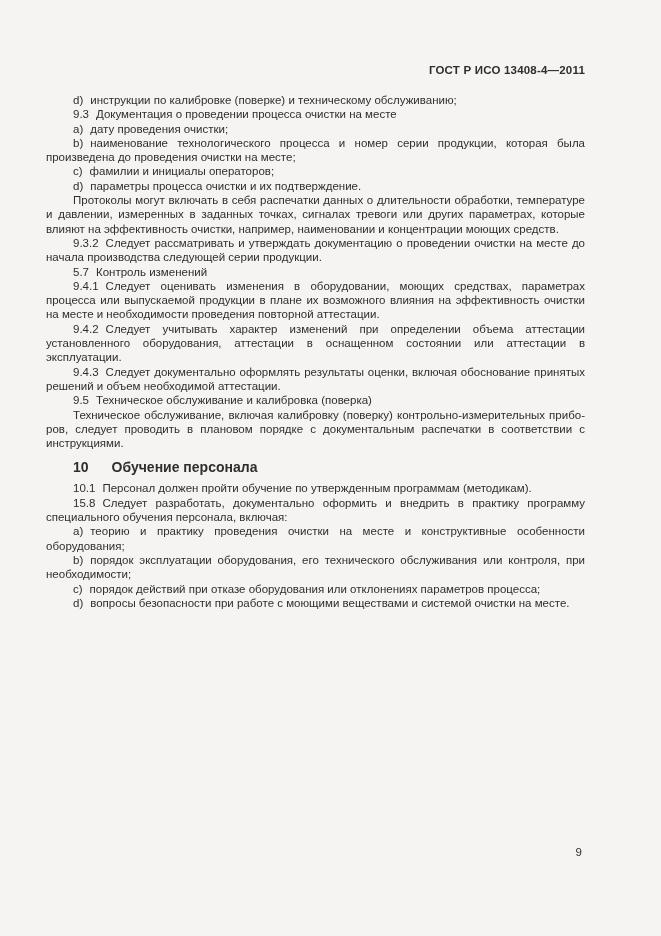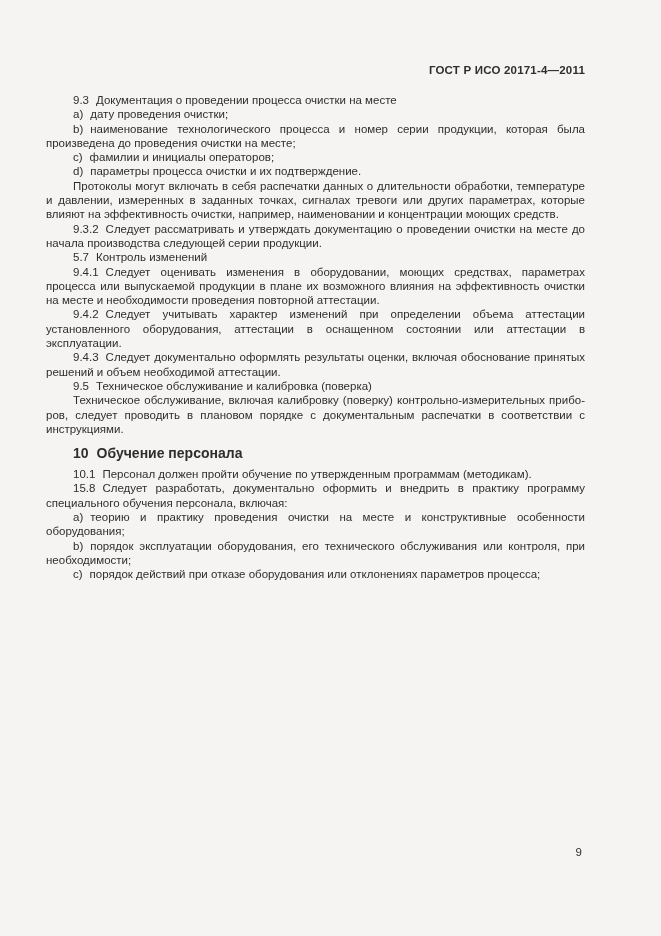--- a/index.html
+++ b/index.html
@@ -42,53 +42,55 @@
     text-align: left;
   }
   .content p.h2 {
     font-weight: bold;
     font-size: 14px;
     line-height: 18px;
     margin: 8px 0 5px 0;
     text-align: left;
   }
   .num { margin-right: 7px; }
-  .h2 .num { margin-right: 8px; text-align: right; }
+  .h2 .num { margin-right: 23px; text-align: right; }
   .page-number {
     position: absolute;
     top: 845px;
     left: 46px;
     width: 536px;
     text-align: right;
     font-size: 11.5px;
     line-height: 14px;
   }
 </style>
 </head>
 <body>
 
 <div class="page">
-  <div class="running-header">ГОСТ Р ИСО 20171-4—2011</div>
+  <div class="running-header">ГОСТ Р ИСО 13408-4—2011</div>
 
   <div class="content" id="content">
+      <p class="item"><span class="num">d)</span>инструкции по калибровке (поверке) и техническому обслуживанию;</p>
       <p class="h3"><span class="num">9.3</span>Документация о проведении процесса очистки на месте</p>
       <p class="item"><span class="num">a)</span>дату проведения очистки;</p>
       <p class="item"><span class="num">b)</span>наименование технологического процесса и номер серии продукции, которая была произведе­на до проведения очистки на месте;</p>
       <p class="item"><span class="num">c)</span>фамилии и инициалы операторов;</p>
       <p class="item"><span class="num">d)</span>параметры процесса очистки и их подтверждение.</p>
       <p class="para">Протоколы могут включать в себя распечатки данных о длительности обработки, температуре и давлении, измеренных в заданных точках, сигналах тревоги или других параметрах, которые влияют на эффективность очистки, например, наименовании и концентрации моющих средств.</p>
       <p class="para"><span class="num">9.3.2</span>Следует рассматривать и утверждать документацию о проведении очистки на месте до на­чала производства следующей серии продукции.</p>
       <p class="h3"><span class="num">5.7</span>Контроль изменений</p>
       <p class="para"><span class="num">9.4.1</span>Следует оценивать изменения в оборудовании, моющих средствах, параметрах процесса или выпускаемой продукции в плане их возможного влияния на эффективность очистки на месте и необ­ходимости проведения повторной аттестации.</p>
       <p class="para"><span class="num">9.4.2</span>Следует учитывать характер изменений при определении объема аттестации установлен­ного оборудования, аттестации в оснащенном состоянии или аттестации в эксплуатации.</p>
       <p class="para"><span class="num">9.4.3</span>Следует документально оформлять результаты оценки, включая обоснование принятых ре­шений и объем необходимой аттестации.</p>
       <p class="h3"><span class="num">9.5</span>Техническое обслуживание и калибровка (поверка)</p>
       <p class="para">Техническое обслуживание, включая калибровку (поверку) контрольно-измерительных прибо­ров, следует проводить в плановом порядке с документальным распечатки в соответствии с инструк­циями.</p>
       <p class="h2"><span class="num">10</span>Обучение персонала</p>
       <p class="para"><span class="num">10.1</span>Персонал должен пройти обучение по утвержденным программам (методикам).</p>
       <p class="para"><span class="num">15.8</span>Следует разработать, документально оформить и внедрить в практику программу специаль­ного обучения персонала, включая:</p>
       <p class="item"><span class="num">a)</span>теорию и практику проведения очистки на месте и конструктивные особенности оборудования;</p>
       <p class="item"><span class="num">b)</span>порядок эксплуатации оборудования, его технического обслуживания или контроля, при необ­ходимости;</p>
       <p class="item"><span class="num">c)</span>порядок действий при отказе оборудования или отклонениях параметров процесса;</p>
+      <p class="item"><span class="num">d)</span>вопросы безопасности при работе с моющими веществами и системой очистки на месте.</p>
     </div>
 
   <div class="page-number">9</div>
 </div>
 
 </body></html>

